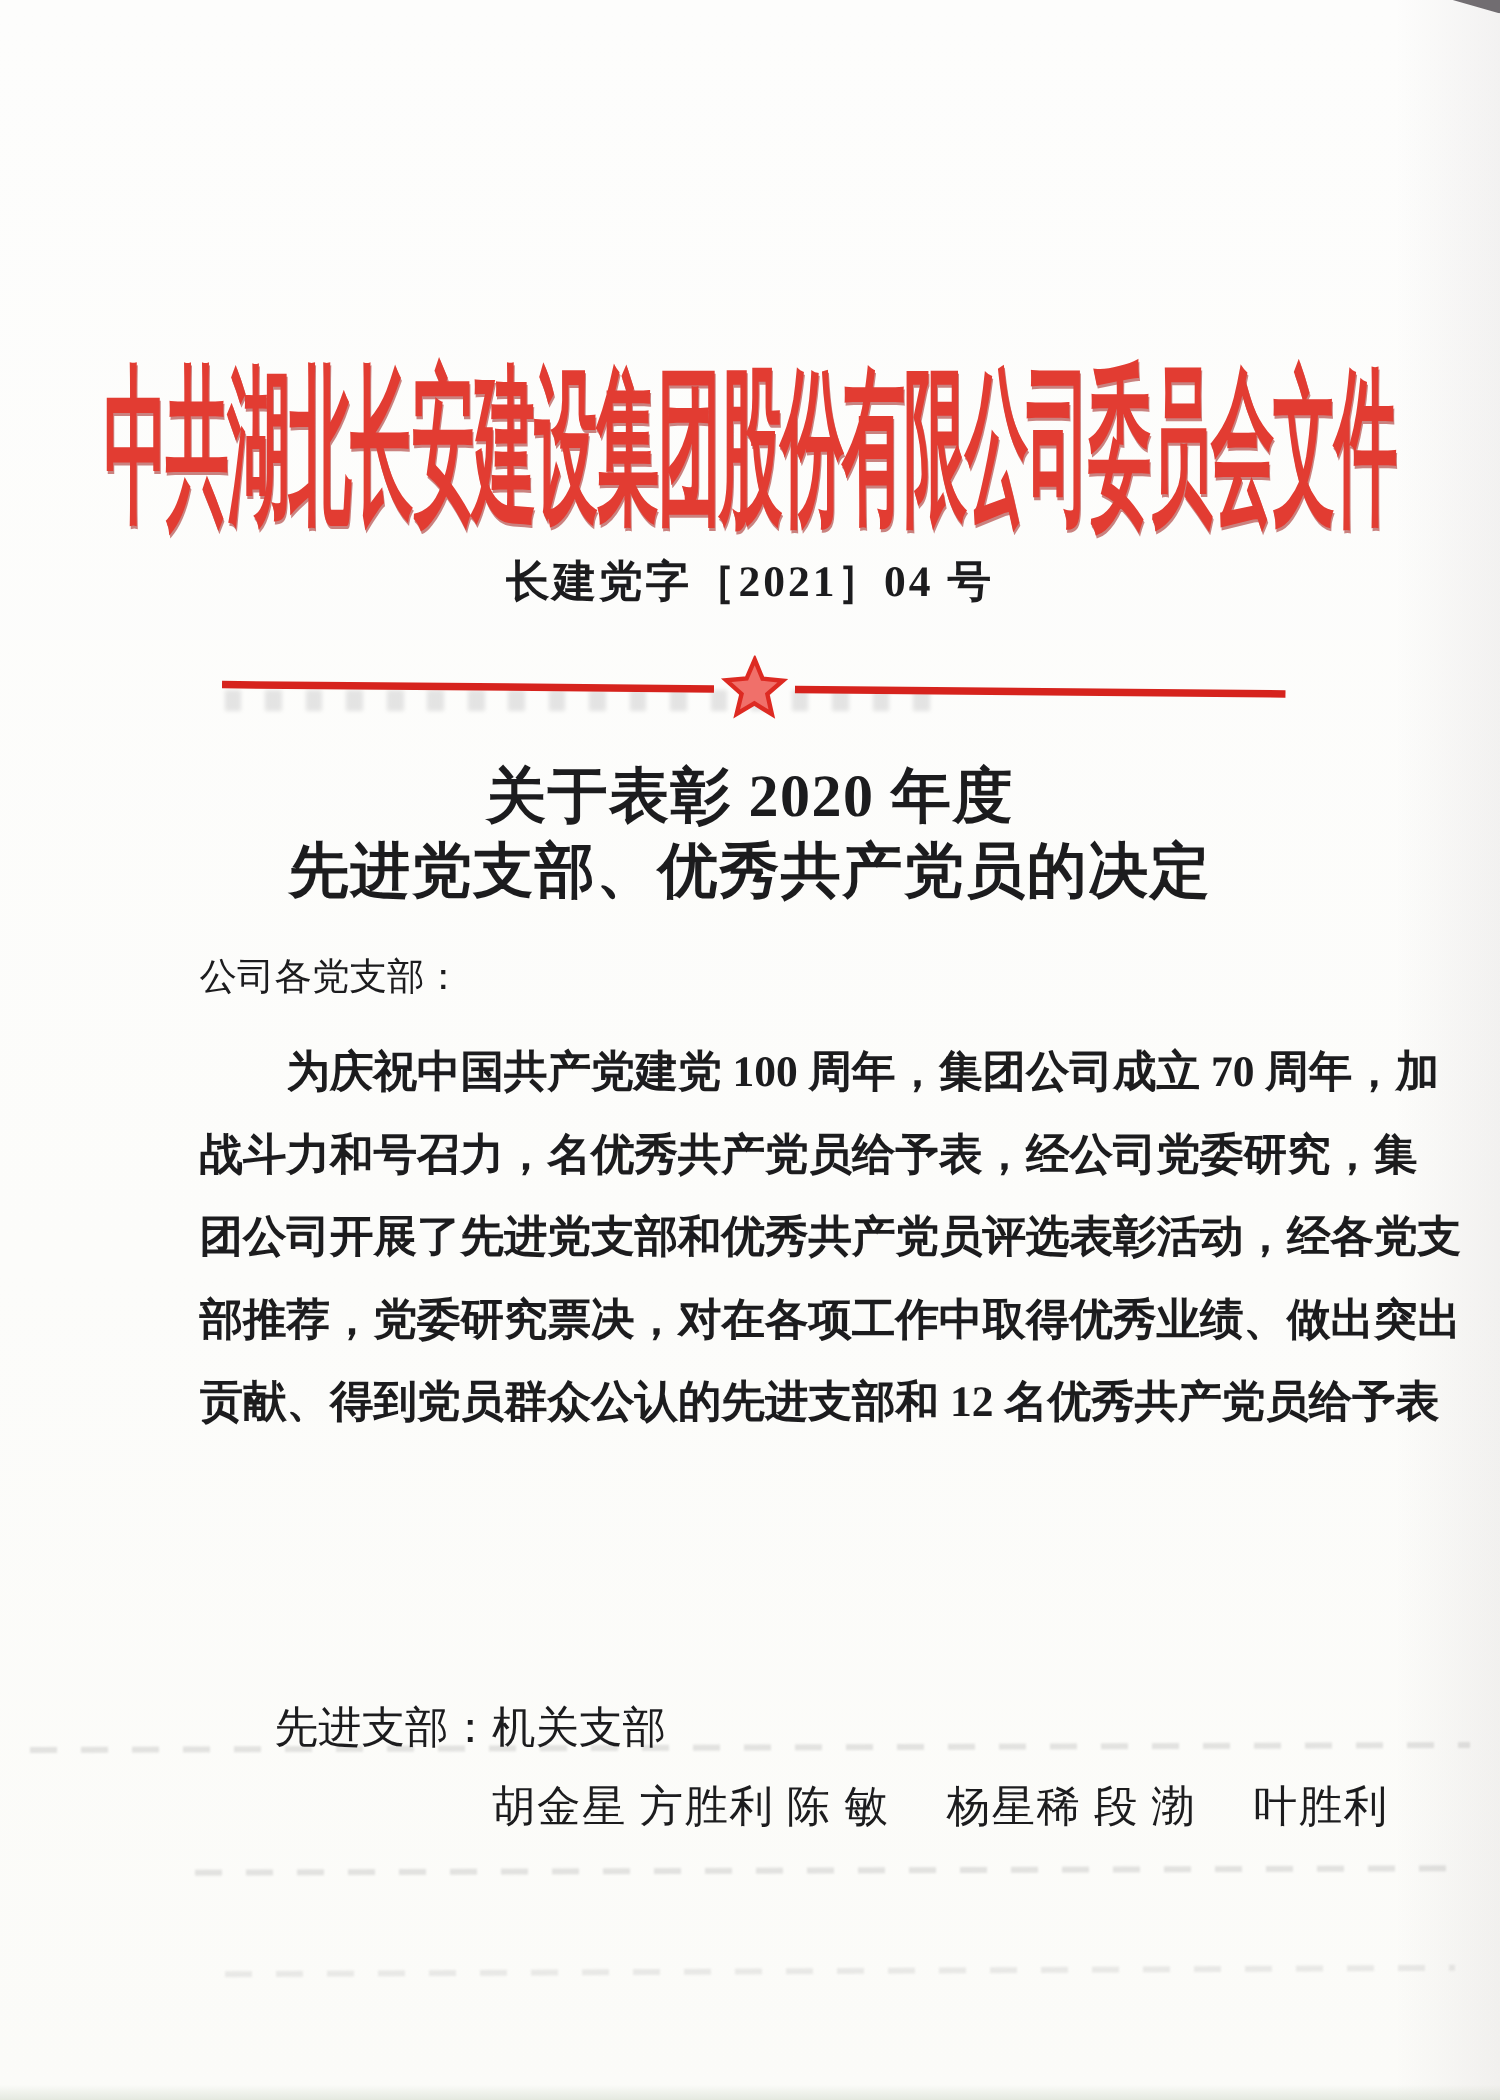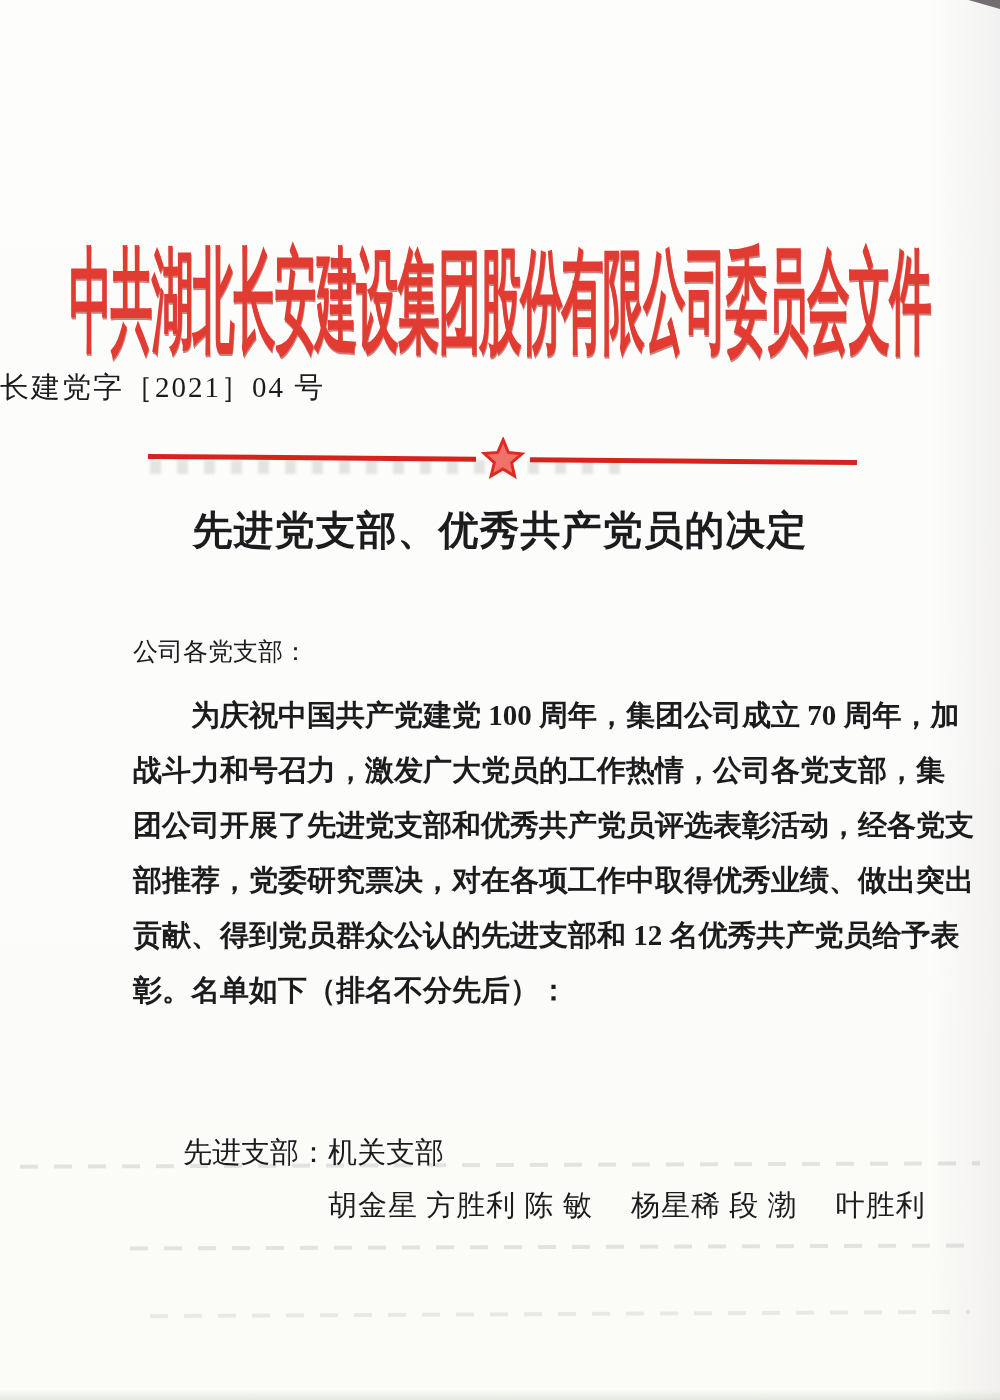--- a/index.html
+++ b/index.html
@@ -56,21 +56,21 @@
   .red-header .stretch {
     display: inline-block;
     font-size: 42px; line-height: 1; font-weight: 900;
     letter-spacing: -1px; white-space: nowrap;
     color: var(--header_red, #e23c32);
     text-shadow: 0.6px 0.8px 0 rgba(160,30,25,0.55);
     transform: scaleY(2.7); transform-origin: top center;
   }
   .doc-number {
     position: absolute; top: 368px; left: 0; width: 100%;
-    text-align: left; font-size: 29px; letter-spacing: 2px;
+    text-align: center; font-size: 29px; letter-spacing: 2px; font-weight: bold;
   }
 
   
   .divider {
     position: absolute; top: 437px; left: 148px; width: 709px;
     display: flex; align-items: center;
     transform: rotate(0.5deg);
   }
   .divider .seg { flex: 1; height: 5px; background: var(--divider_red, #d6231d); }
   .divider .seg.left { margin-right: 4px; }
@@ -133,32 +133,32 @@
     <div class="seg left"></div>
     <span>
       <svg width="46" height="44" viewBox="0 0 24 24">
         <polygon points="12,1.5 14.9,8.4 22.3,9.1 16.7,14 18.4,21.3 12,17.4 5.6,21.3 7.3,14 1.7,9.1 9.1,8.4" fill="#f0706a" stroke="#dd2a22" stroke-width="1.6"></polygon>
       </svg>
     </span>
     <div class="seg right"></div>
   </div>
 
   <div class="doc-title">
+    <div>关于表彰 2020 年度</div>
     <div>先进党支部、优秀共产党员的决定</div>
   </div>
 
   <div class="salutation">公司各党支部：</div>
 
   <div class="paragraph">
     <div class="line indent">为庆祝中国共产党建党 100 周年，集团公司成立 70 周年，加</div>
-    <div class="line">战斗力和号召力，激发广大党员的工作热情，公司各党支部，集</div>
+    <div class="line">战斗力和号召力，名优秀共产党员给予表，经公司党委研究，集</div>
     <div class="line">团公司开展了先进党支部和优秀共产党员评选表彰活动，经各党支</div>
     <div class="line">部推荐，党委研究票决，对在各项工作中取得优秀业绩、做出突出</div>
     <div class="line">贡献、得到党员群众公认的先进支部和 12 名优秀共产党员给予表</div>
-    <div class="line last">彰。名单如下（排名不分先后）：</div>
   </div>
 
   <div class="roster">
     <div class="rline ind1">先进支部：机关支部</div>
     <div class="rline ind2">胡金星  方胜利  陈 敏　 杨星稀  段 渤　 叶胜利</div>
   </div>
 
 </div>
 
 </body></html>

